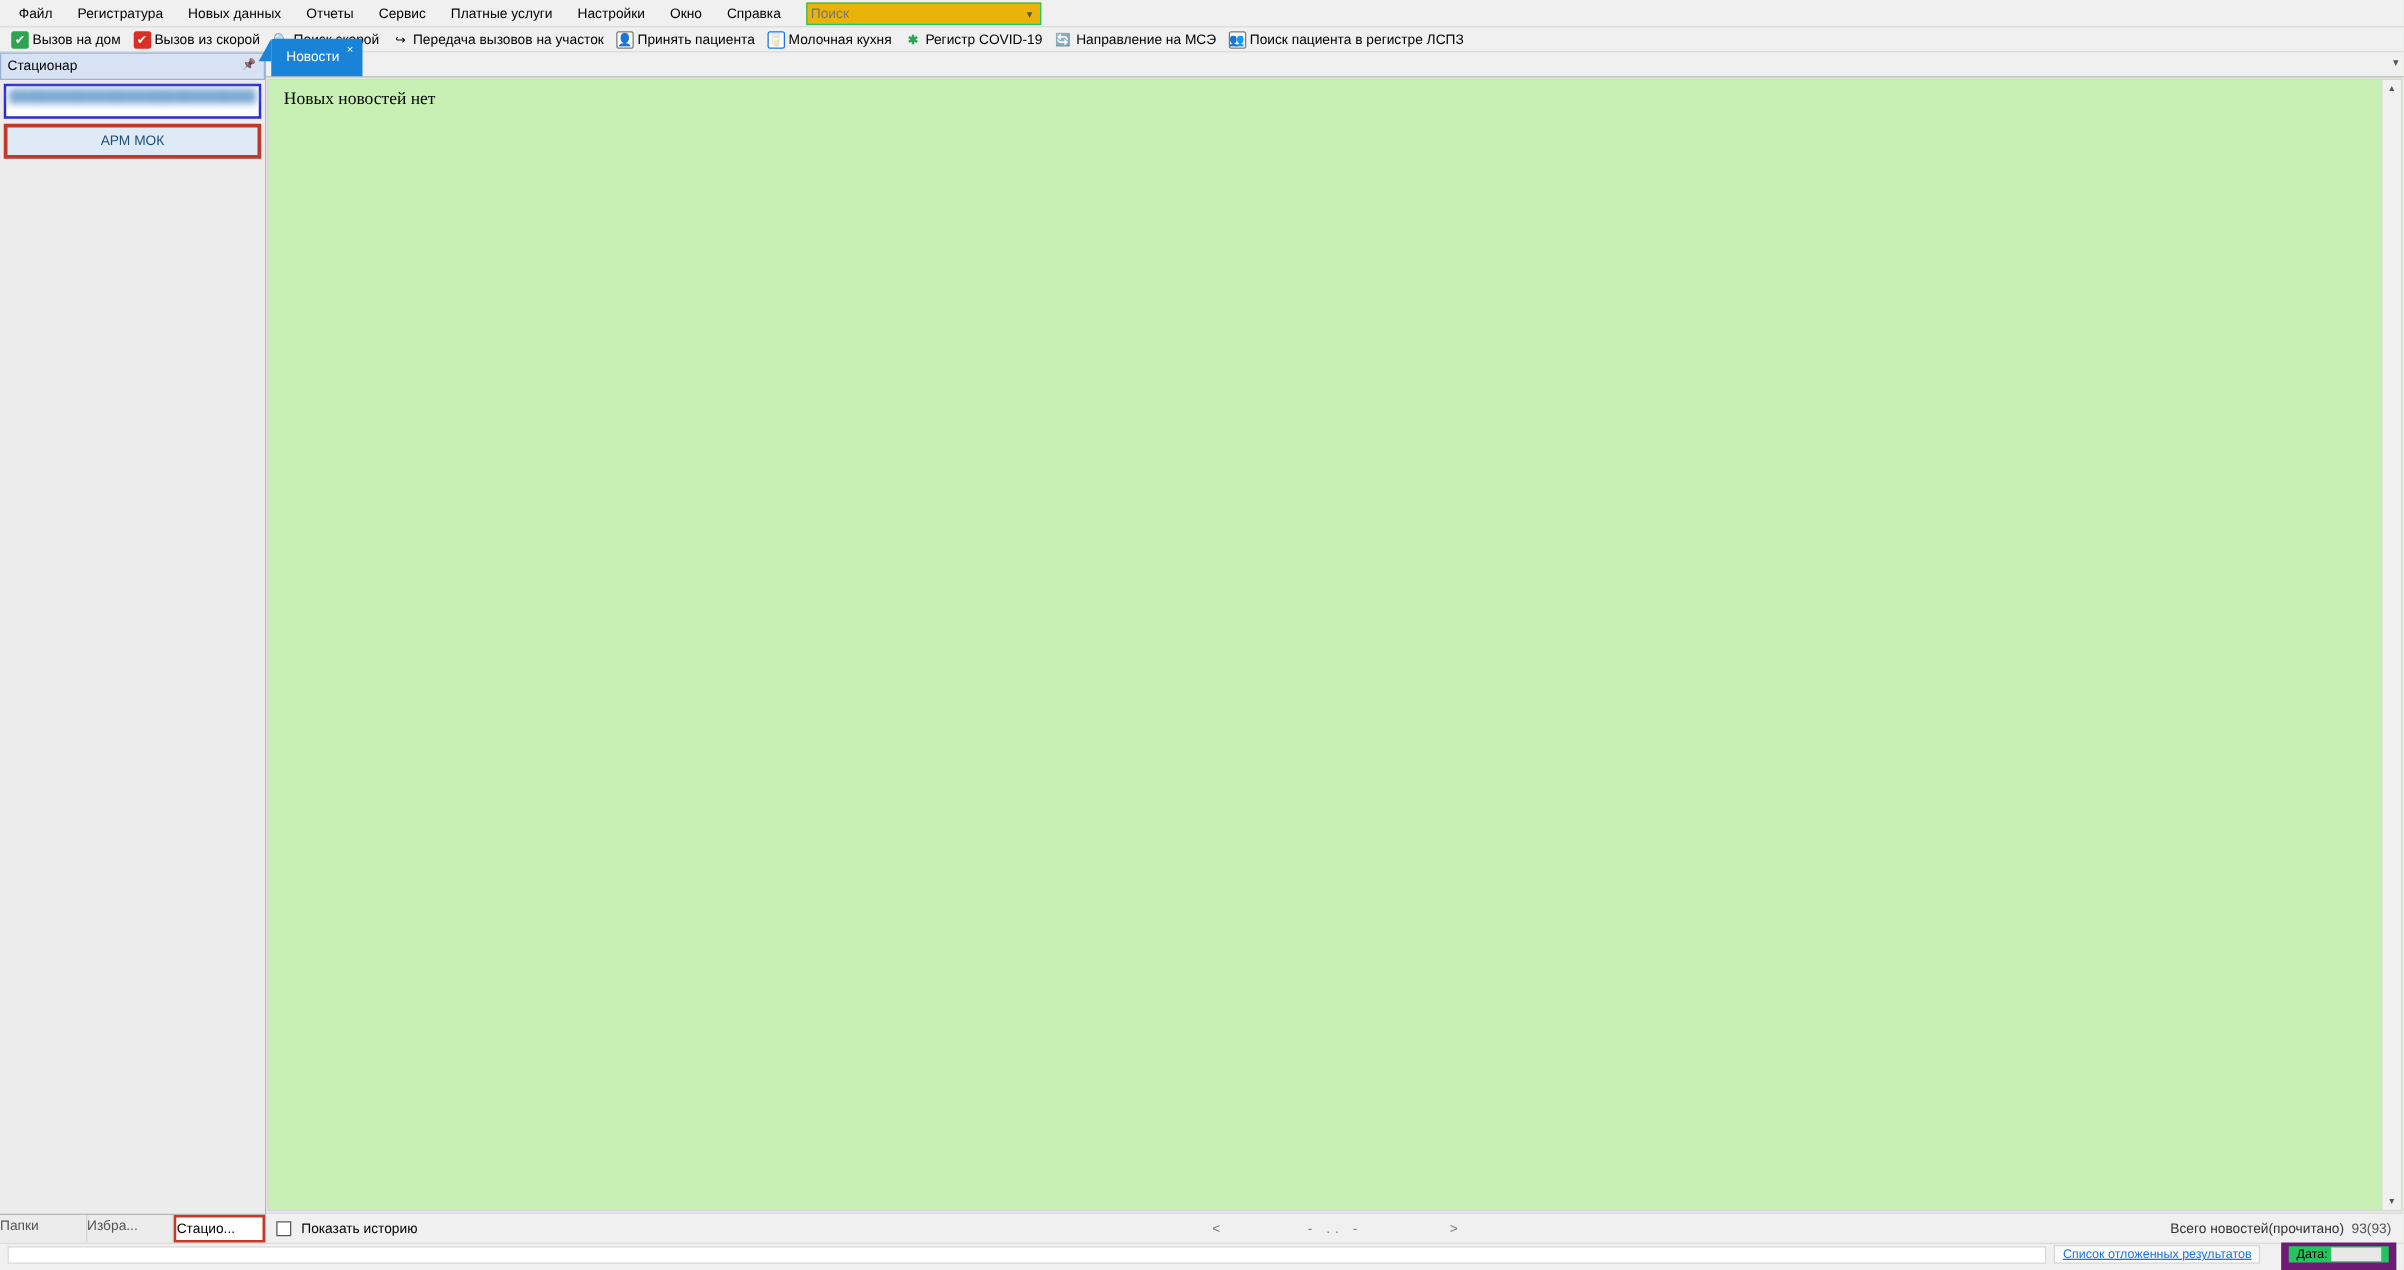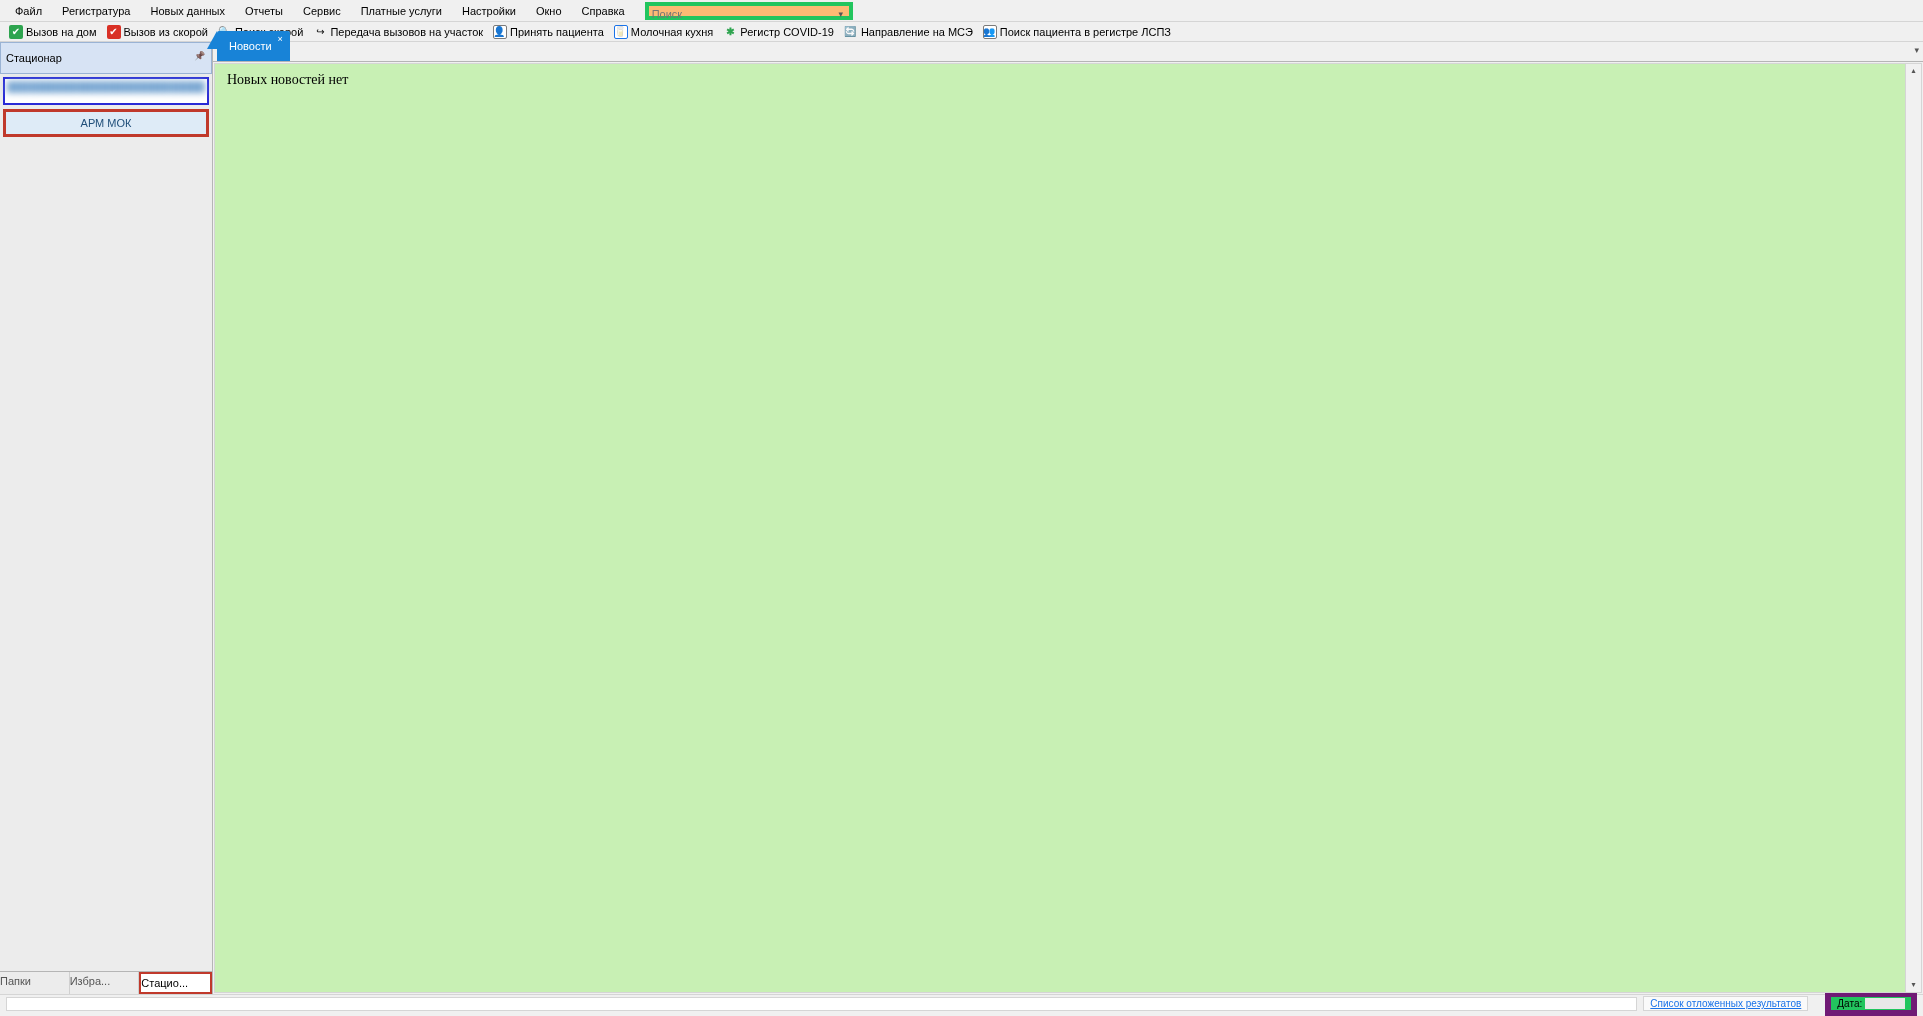--- a/index.html
+++ b/index.html
@@ -1,41 +1,41 @@
 <!DOCTYPE html>
 <html><head>
 <meta charset="utf-8">
 <style>
   * { box-sizing: border-box; margin: 0; padding: 0; }
   body { font-family: "Segoe UI", Tahoma, sans-serif; font-size: 11px; background: #f0f0f0; overflow: hidden; width: 1923px; height: 1016px; }
 
   
   .menu-bar { display: flex; align-items: center; height: 22px; background: #f0f0f0; border-bottom: 1px solid #d5d5d5; padding: 0 5px; }
   .menu-item { padding: 3px 10px; cursor: default; color: #000; }
-  .search-box { margin-left: 10px; border: 4px solid #22c55e; background: #fdba74; width: 208px; height: 18px; position: relative; }
+  .search-box { margin-left: 10px; border: 1px solid #22c55e; background: #eab308; width: 188px; height: 18px; position: relative; }
   .search-box input { border: none; outline: none; width: calc(100% - 16px); height: 16px; font-size: 11px; padding: 0 3px; background: transparent; }
   .search-box .dd { position: absolute; right: 2px; top: 1px; width: 12px; height: 14px; color: #555; font-size: 9px; text-align: center; line-height: 14px; }
 
   
   .toolbar { display: flex; align-items: center; height: 20px; background: #f0f0f0; border-bottom: 1px solid #d5d5d5; padding: 2px 5px; gap: 2px; }
   .tool-btn { display: flex; align-items: center; gap: 3px; padding: 1px 4px; cursor: default; color: #000; }
   .ticon { width: 14px; height: 14px; display: inline-flex; align-items: center; justify-content: center; font-size: 10px; border-radius: 2px; }
   .ticon.green { background: #2ea44f; color: #fff; }
   .ticon.red   { background: #d93025; color: #fff; }
   .ticon.blue  { background: #fff; border:1px solid #1a73e8; color: #1a73e8; }
   .ticon.covid { color: #2ea44f; font-weight: bold; }
   .ticon.doc   { background: #fff; border:1px solid #7a7a7a; color:#1a73e8; }
   .ticon.search{ color:#5f6368; }
 
   
   .workspace { display: flex; height: calc(1016px - 22px - 24px - 18px); }
 
   
   .sidebar { width: 213px; background: #ececec; border-right: 1px solid #b5b5b5; display: flex; flex-direction: column; }
-  .sidebar-header { background: #d7e3f4; border: 1px solid #9ab3d4; padding: 2px 5px; display: flex; justify-content: space-between; align-items: center; height: 32px; }
+  .sidebar-header { background: #d7e3f4; border: 1px solid #9ab3d4; padding: 2px 5px; display: flex; justify-content: space-between; align-items: center; height: 22px; }
   .sidebar-header span { color: #000; }
   .pin { width: 12px; height: 12px; display: inline-block; position: relative; }
   .pin::before { content: "📌"; font-size: 9px; position: absolute; top: -1px; left: 0; filter: grayscale(0.8); }
   .sidebar-body { flex: 1; padding: 3px; }
   .side-item { border: 2px solid #2a2ad6; background: #fff; height: 28px; margin-bottom: 4px; padding: 2px; color: transparent; filter: blur(0); }
   .side-item .blur { filter: blur(3px); color:#7aa7d2; font-size:11px; white-space:nowrap; overflow:hidden; }
   .side-item.highlight { border: 3px solid #c0392b; background: #deebf7; display:flex; align-items:center; justify-content:center; color:#1f4e79; font-size:11px; }
   .sidebar-tabs { display: flex; border-top: 1px solid #b5b5b5; }
   .side-tab { flex: 1; padding: 3px 0; color:#555; border-right:1px solid #d0d0d0; background:#ececec; font-size:11px; overflow:hidden; white-space:nowrap; }
   .side-tab.active { background:#fff; border:2px solid #c0392b; color:#000; }
@@ -160,20 +160,33 @@
     <div class="news-pane">
       <div class="news-body">
         <span>Новых новостей нет</span>
       </div>
       <div class="scrollbar">
         <span class="arr">▴</span>
         <span class="arr">▾</span>
       </div>
     </div>
 
+    <div class="news-footer">
+      <span class="checkbox"></span>
+      <span>Показать историю</span>
+      <div class="pager">
+        <span>&lt;</span>
+        <span class="dots">- .. -</span>
+        <span>&gt;</span>
+      </div>
+      <div class="news-count">
+        <span>Всего новостей(прочитано)</span>
+        <span class="count-badge">93(93)</span>
+      </div>
+    </div>
   </div>
 </div>
 
 <div class="status-bar">
   <div class="status-left"></div>
   <div class="status-right">
     <span class="status-link">Список отложенных результатов</span>
     <span class="status-date">
       <span>Дата:</span>
       <span class="date-val"></span>

